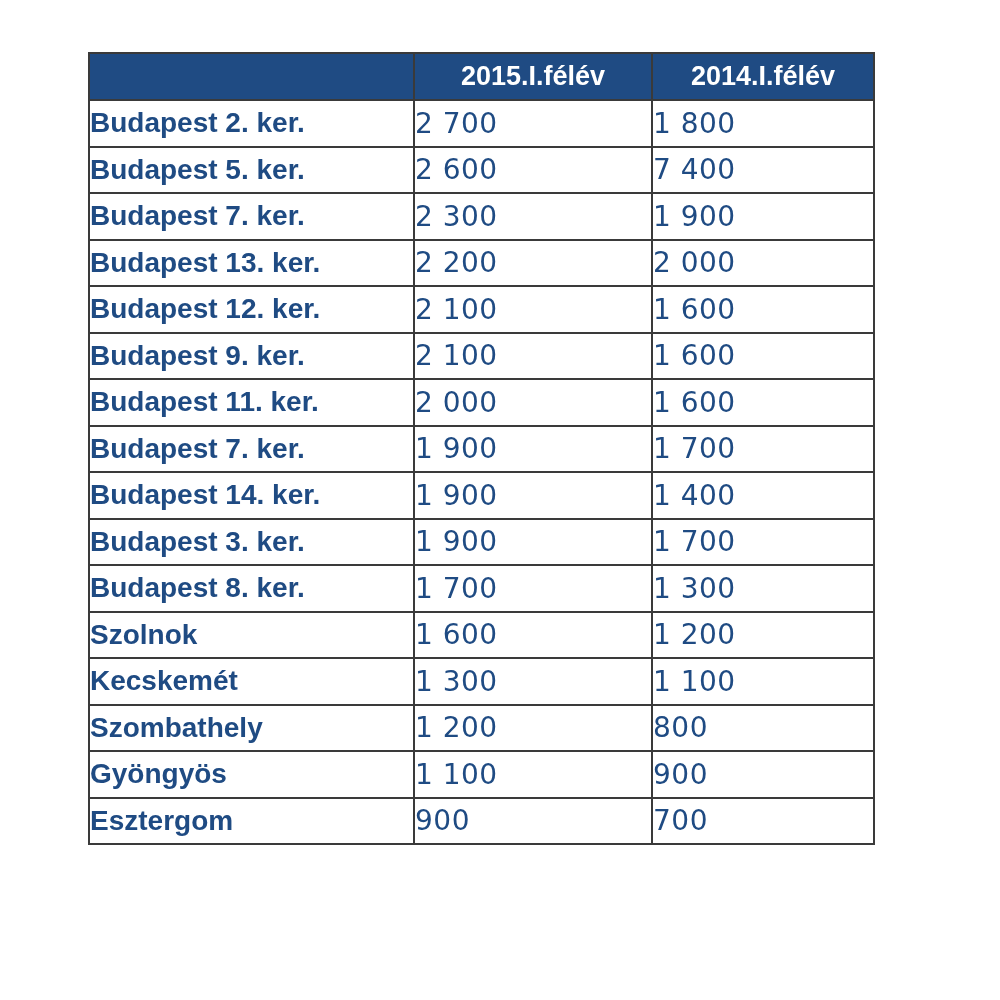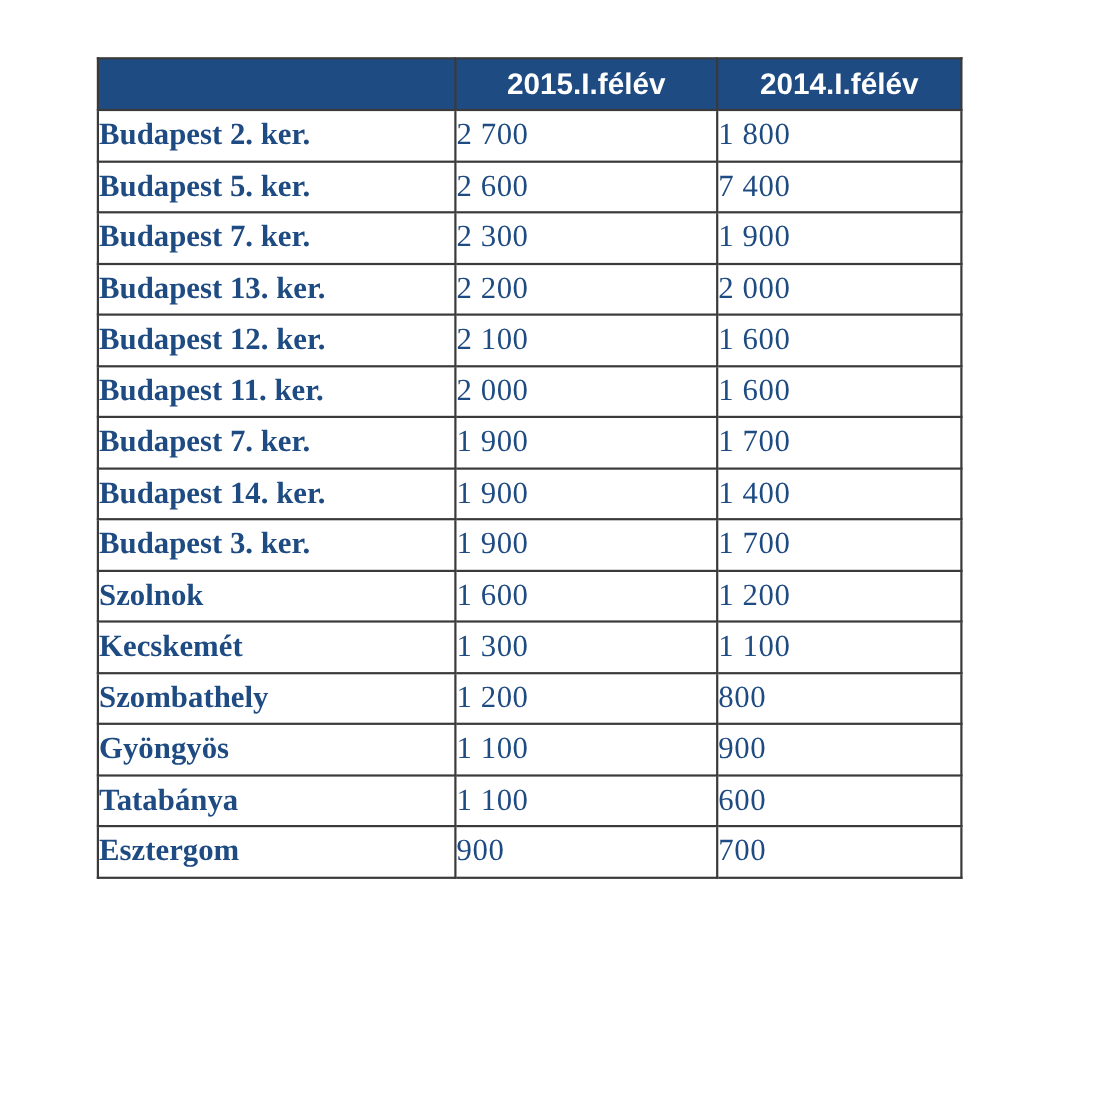--- a/index.html
+++ b/index.html
@@ -5,21 +5,21 @@
   html, body { margin:0; padding:0; background:#ffffff; }
   body { width:1000px; height:1000px; position:relative; overflow:hidden; }
   table.t {
     position:absolute; left:88px; top:32px;
     border-collapse:collapse;
     font-family:"Liberation Sans", sans-serif;
     margin-top:20px;
   }
   table.t th, table.t td { border:2.5px solid #3a3a3a; padding:0; }
   table.t th { background:#1f4b83; color:#ffffff; height:45px; font-size:27px; font-weight:bold; text-align:center; }
-  table.t td { height:44.5px; font-size:28px; color:#1f4b83;font-family:Liberation Serif, serif; }
+  table.t td { height:44.5px; font-size:28px; color:#1f4b83; }
   col.c1 { width:325px; } col.c2 { width:238px; } col.c3 { width:222px; }
   td.name { font-weight:bold; padding-left:19px; }
   td.num { text-align:left; padding-right:12px; font-family:"DejaVu Sans", sans-serif; font-weight:normal; font-size:28px; letter-spacing:0.5px; }
 </style>
 </head>
 <body>
 
 <table class="t">
   <colgroup>
       <col class="c1">
@@ -53,38 +53,48 @@
         <td class="name">Budapest 13. ker.</td>
         <td class="num">2 200</td>
         <td class="num">2 000</td>
       </tr>
       <tr>
         <td class="name">Budapest 12. ker.</td>
         <td class="num">2 100</td>
         <td class="num">1 600</td>
       </tr>
       <tr>
+        <td class="name">Budapest 9. ker.</td>
+        <td class="num">2 100</td>
+        <td class="num">1 600</td>
+      </tr>
+      <tr>
         <td class="name">Budapest 11. ker.</td>
         <td class="num">2 000</td>
         <td class="num">1 600</td>
       </tr>
       <tr>
         <td class="name">Budapest 7. ker.</td>
         <td class="num">1 900</td>
         <td class="num">1 700</td>
       </tr>
       <tr>
         <td class="name">Budapest 14. ker.</td>
         <td class="num">1 900</td>
         <td class="num">1 400</td>
       </tr>
       <tr>
         <td class="name">Budapest 3. ker.</td>
         <td class="num">1 900</td>
         <td class="num">1 700</td>
+      </tr>
+      <tr>
+        <td class="name">Budapest 8. ker.</td>
+        <td class="num">1 700</td>
+        <td class="num">1 300</td>
       </tr>
       <tr>
         <td class="name">Szolnok</td>
         <td class="num">1 600</td>
         <td class="num">1 200</td>
       </tr>
       <tr>
         <td class="name">Kecskemét</td>
         <td class="num">1 300</td>
         <td class="num">1 100</td>
@@ -93,23 +103,18 @@
         <td class="name">Szombathely</td>
         <td class="num">1 200</td>
         <td class="num">800</td>
       </tr>
       <tr>
         <td class="name">Gyöngyös</td>
         <td class="num">1 100</td>
         <td class="num">900</td>
       </tr>
       <tr>
-        <td class="name">Tatabánya</td>
-        <td class="num">1 100</td>
-        <td class="num">600</td>
-      </tr>
-      <tr>
         <td class="name">Esztergom</td>
         <td class="num">900</td>
         <td class="num">700</td>
       </tr>
     </tbody>
 </table>
 
 </body></html>

